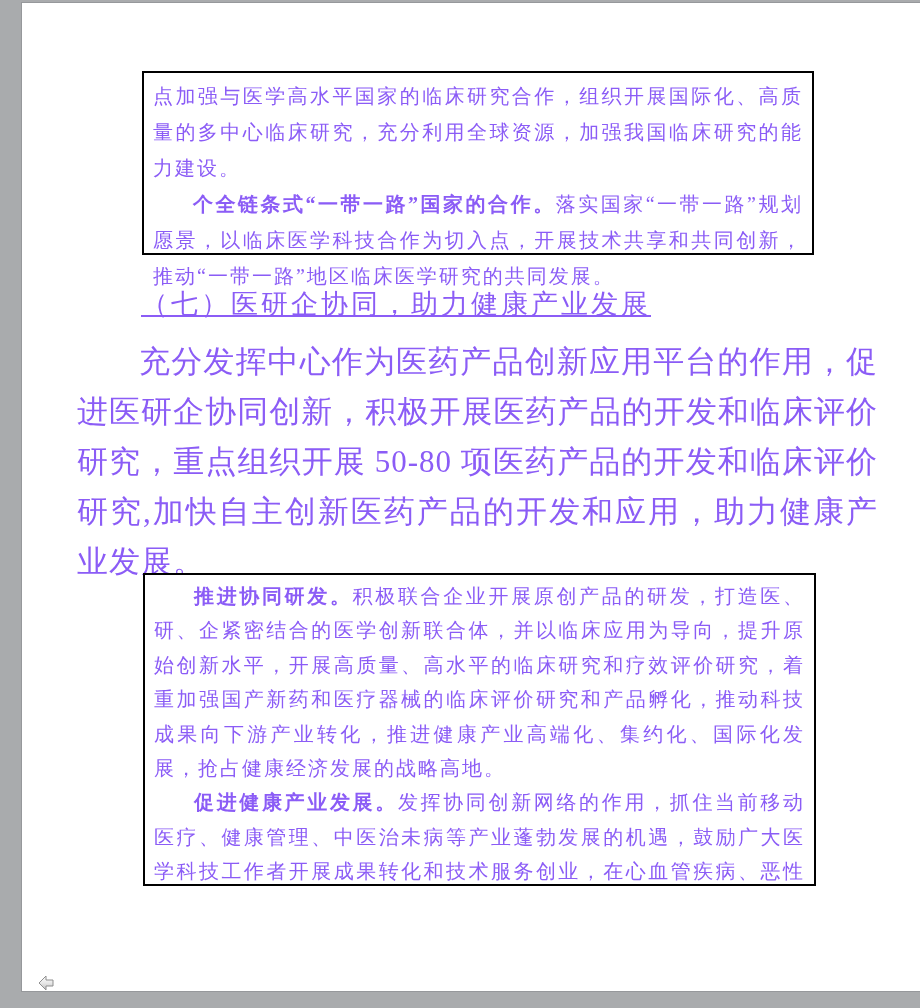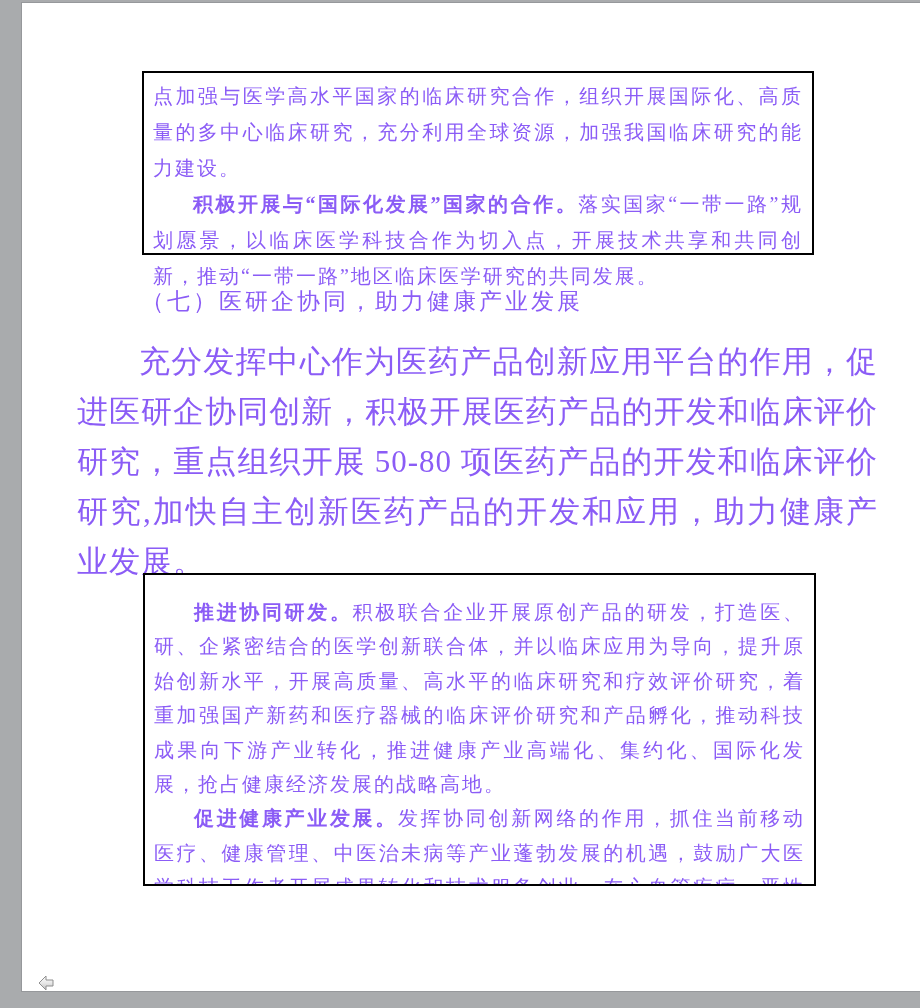--- a/index.html
+++ b/index.html
@@ -42,39 +42,40 @@
     padding: 5px 9px 5px 9px;
     font-size: 20px;
     line-height: 36px;
     letter-spacing: 2px;
   }
   #box2 {
     left: 121px;
     top: 570px;
     width: 673px;
     height: 313px;
-    padding: 20px 9px 4px 9px;
+    padding: 4px 9px 4px 9px;
     font-size: 20px;
     line-height: 34.4px;
     letter-spacing: 2px;
     overflow: hidden;
   }
   .textbox p {
     margin: 0;
     padding: 0;
   }
   .indent { text-indent: 2em; }
   .lead { font-weight: bold; }
   #section-heading {
     position: absolute;
     left: 119px;
     top: 283px;
-    font-size: 23px;
+    font-size: 27px;
     letter-spacing: 3px;
     white-space: nowrap;
+    text-decoration: underline;
   }
   #main-paragraph {
     position: absolute;
     left: 55px;
     top: 334px;
     width: 801px;
     font-size: 31px;
     line-height: 50px;
     letter-spacing: 1px;
     text-align: justify;
@@ -103,21 +104,21 @@
   }
 </style>
 </head>
 <body>
 
 <div id="viewport">
   <div id="page">
 
     <div id="box1" class="textbox">
       <p><span>点加强与医学高水平国家的临床研究合作，组织开展国际化、高质量的多中心临床研究，充分利用全球资源，加强我国临床研究的能力建设。</span></p>
-      <p class="indent"><span class="lead">积极开展与“国际化发展”国家的合作。</span><span>落实国家“一带一路”规划愿景，以临床医学科技合作为切入点，开展技术共享和共同创新，推动“一带一路”地区临床医学研究的共同发展。</span></p>
+      <p class="indent"><span class="lead">个全链条式“一带一路”国家的合作。</span><span>落实国家“一带一路”规划愿景，以临床医学科技合作为切入点，开展技术共享和共同创新，推动“一带一路”地区临床医学研究的共同发展。</span></p>
     </div>
 
     <div id="section-heading">（七）医研企协同，助力健康产业发展</div>
 
     <p id="main-paragraph">充分发挥中心作为医药产品创新应用平台的作用，促进医研企协同创新，积极开展医药产品的开发和临床评价研究，重点组织开展 50-80 项医药产品的开发和临床评价研究,加快自主创新医药产品的开发和应用，助力健康产业发展。</p>
 
     <div id="column-heading">专栏 7：促进医学科技成果转移转化</div>
 
     <div id="box2" class="textbox">
       <p class="indent"><span class="lead">推进协同研发。</span><span>积极联合企业开展原创产品的研发，打造医、研、企紧密结合的医学创新联合体，并以临床应用为导向，提升原始创新水平，开展高质量、高水平的临床研究和疗效评价研究，着重加强国产新药和医疗器械的临床评价研究和产品孵化，推动科技成果向下游产业转化，推进健康产业高端化、集约化、国际化发展，抢占健康经济发展的战略高地。</span></p>

